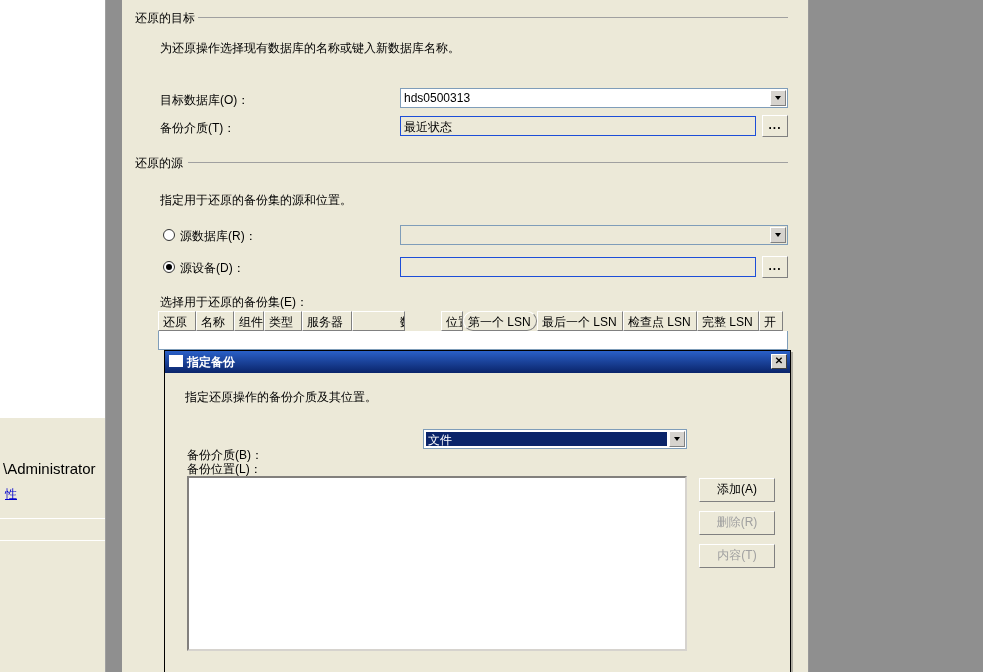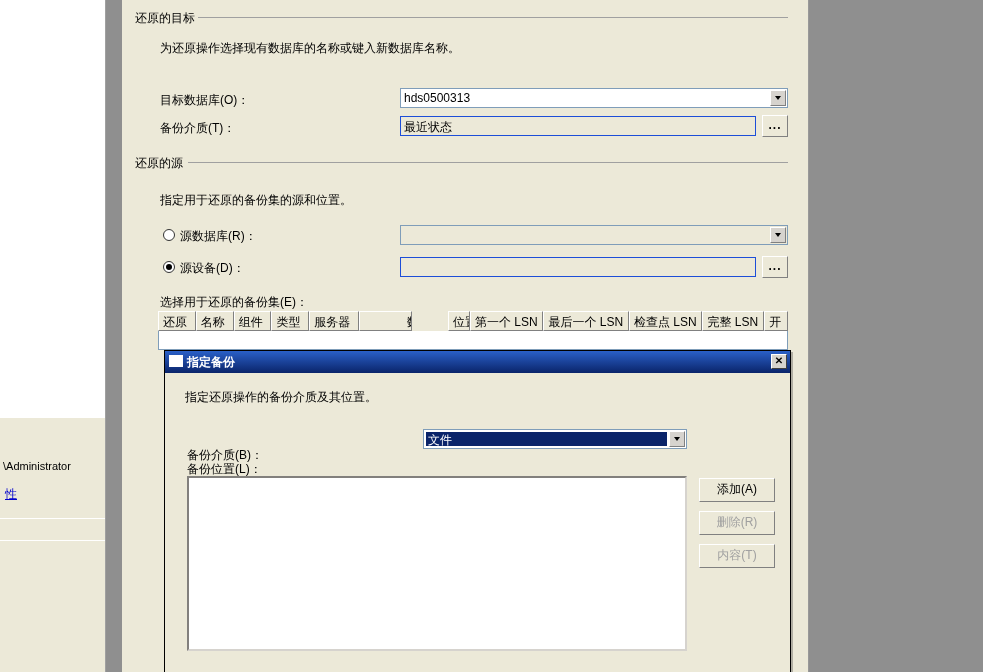--- a/index.html
+++ b/index.html
@@ -1,21 +1,21 @@
 <!DOCTYPE html>
 <html><head>
 <meta charset="utf-8">
 <style>
   html,body{margin:0;padding:0;font-family:"Microsoft YaHei","SimSun",Tahoma,sans-serif;font-size:12px;background:#8f8f8f;color:#000;}
   .canvas{position:relative;width:983px;height:672px;overflow:hidden;background:#8f8f8f;}
   
   .left-strip{position:absolute;left:0;top:0;width:122px;height:672px;background:#8f8f8f;}
   .left-white{position:absolute;left:0;top:0;width:105px;height:418px;background:#fff;border-right:1px solid #a0a0a0;border-bottom:1px solid #a0a0a0;}
   .left-grey{position:absolute;left:0;top:418px;width:105px;height:254px;background:#ece9d8;border-right:1px solid #a0a0a0;}
-  .left-grey .admin{position:absolute;top:42px;left:3px;font-family:Tahoma,sans-serif;font-size:11px;}
+  .left-grey .admin{position:absolute;top:42px;left:3px;font-family:Tahoma,sans-serif;font-size:15px;}
   .left-grey .link{position:absolute;top:68px;left:5px;color:#0000cc;text-decoration:underline;font-size:12px;}
   .left-grey .hr1{position:absolute;top:100px;left:0;width:105px;height:0;border-top:1px solid #fff;}
   .left-grey .hr2{position:absolute;top:122px;left:0;width:105px;height:0;border-top:1px solid #fff;}
   
   .main{position:absolute;left:122px;top:0;width:686px;height:672px;background:#ece9d8;border-right:1px solid #999;}
   .group-title{position:absolute;font-size:12px;}
   .group-line{position:absolute;height:0;border-top:1px solid #a0a0a0;}
   .lbl{position:absolute;font-size:12px;}
   
   .combo{position:absolute;height:20px;background:#fff;border:1px solid #7f9db9;box-sizing:border-box;font-size:12px;}
@@ -95,26 +95,26 @@
     <div class="btn" style="left:640px;top:256px;width:26px;">
       <span class="dots">...</span>
     </div>
 
     <div class="lbl" style="left:38px;top:294px;">选择用于还原的备份集(E)：</div>
 
     <div class="tbl">
       <div class="tbl-head">
         <div class="th" style="width:38px;">还原</div>
         <div class="th" style="width:38px;">名称</div>
-        <div class="th" style="width:38px;">组件</div>
+        <div class="th" style="width:30px;">组件</div>
         <div class="th" style="width:38px;">类型</div>
         <div class="th" style="width:50px;">服务器</div>
         <div class="th" style="width:50px;padding-left:47px;">数据库</div>
         <div class="th" style="width:22px;margin-left:36px;">位置</div>
-        <div class="th" style="width:74px;">第一个 LSN</div>
+        <div class="th" style="width:74px;border-radius:10px;">第一个 LSN</div>
         <div class="th" style="width:86px;">最后一个 LSN</div>
         <div class="th" style="width:74px;">检查点 LSN</div>
         <div class="th" style="width:62px;">完整 LSN</div>
         <div class="th" style="width:24px;">开</div>
       </div>
       <div class="tbl-body"></div>
     </div>
   </div>
 
   <div class="modal">

